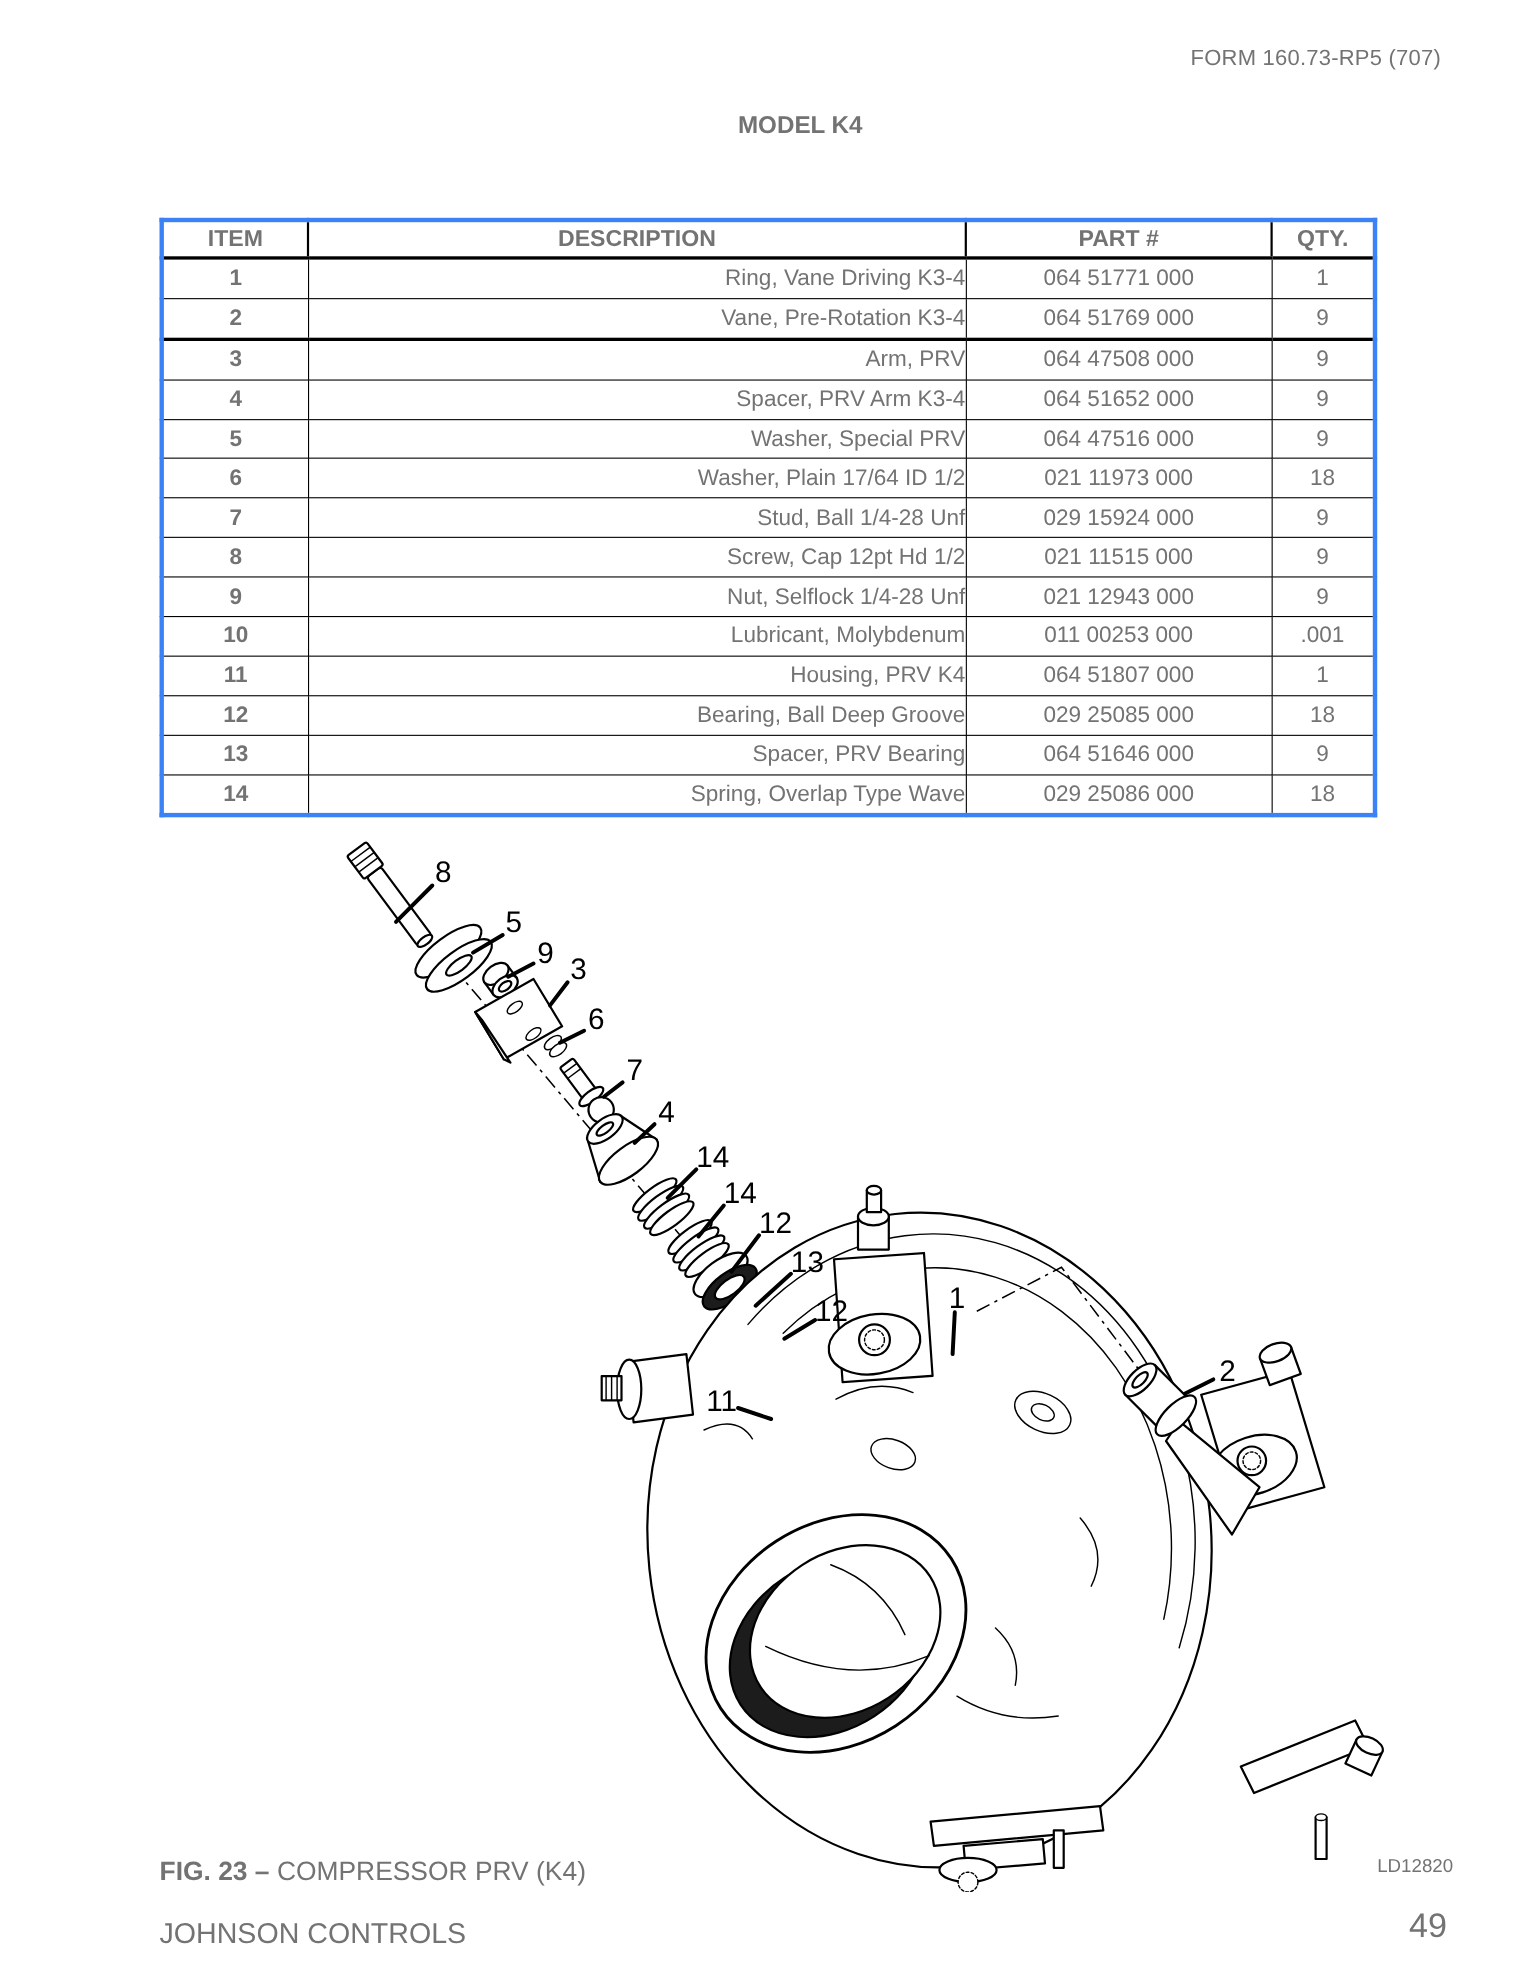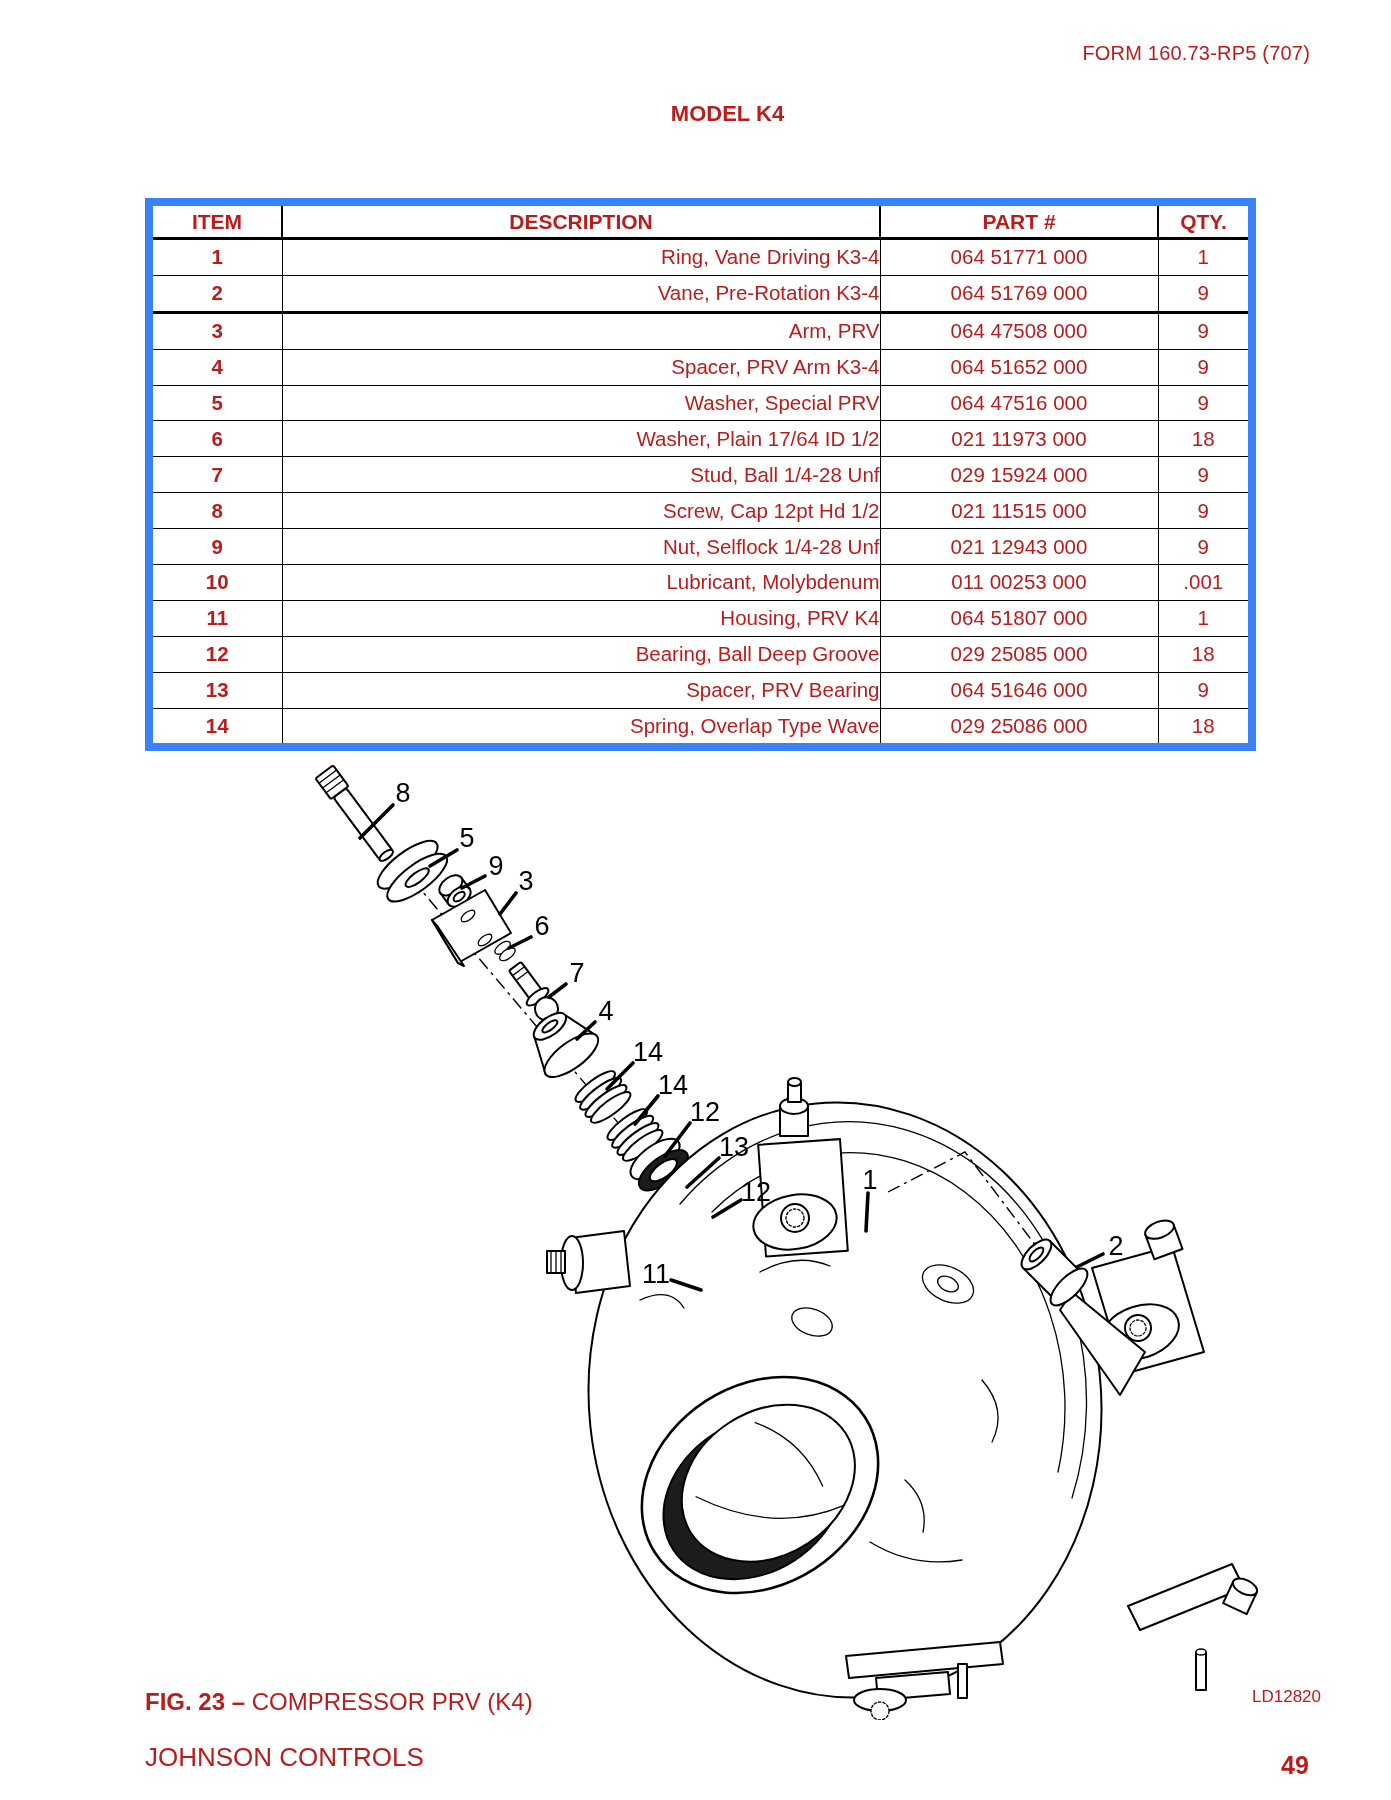--- a/index.html
+++ b/index.html
@@ -1,41 +1,41 @@
 <!DOCTYPE html>
 <html><head>
 <meta charset="utf-8">
 <style>
   html,body{margin:0;padding:0;background:#e8e8e8;}
   .page{
     position:relative;
     width:1391px;height:1800px;
     margin:0 auto;
     background:#fff;
-    color:#b91c1c;
+    color:#737373;
     font-family:"Liberation Sans", sans-serif;
     overflow:hidden;
   }
   .form-header{
     position:absolute; top:42px; right:81px;
     font-size:20px; letter-spacing:0.2px;
   }
   .title-block{
     position:absolute; top:98px; left:145px; width:1165px;
     text-align:center;
   }
   .title-main{font-size:31px; font-weight:700; letter-spacing:0.3px;}
   .title-model{font-size:22px; font-weight:700; margin-top:3px;}
 
   table.parts{
     position:absolute; top:198px; left:145px;
     width:1103px;
     border-collapse:collapse;
     table-layout:fixed;
-    border:8px solid #3b82f6;
+    border:4px solid #3b82f6;
   }
   table.parts th{
     border:2px solid #000;
     border-bottom:3px solid #000;
     height:31px;
     font-size:21px; font-weight:700;
     text-align:center;
     padding:0;
   }
   table.parts td{
@@ -60,21 +60,21 @@
   .leader{stroke:#000; stroke-width:3.6; stroke-linecap:round;}
   .callout{
     font-family:"Liberation Sans", sans-serif;
     font-size:27px; fill:#000;
     text-anchor:middle; dominant-baseline:central;
   }
   .fig-caption{position:absolute; top:1688px; left:145px; font-size:24px;}
   .fig-caption .cap-label{font-weight:700;}
   .drawing-code{position:absolute; top:1687px; left:1252px; font-size:17px;}
   .footer-left{position:absolute; top:1742px; left:145px; font-size:26px;}
-  .page-number{position:absolute; top:1733px; left:1281px; font-size:25px; font-weight:700;margin-top:18px;}
+  .page-number{position:absolute; top:1733px; left:1281px; font-size:31px; font-weight:400;}
 </style>
 </head>
 <body>
 
 <div class="page">
 
   <div class="form-header">FORM 160.73-RP5 (707)</div>
 
   <div class="title-block">
     <div class="title-model">MODEL K4</div>

